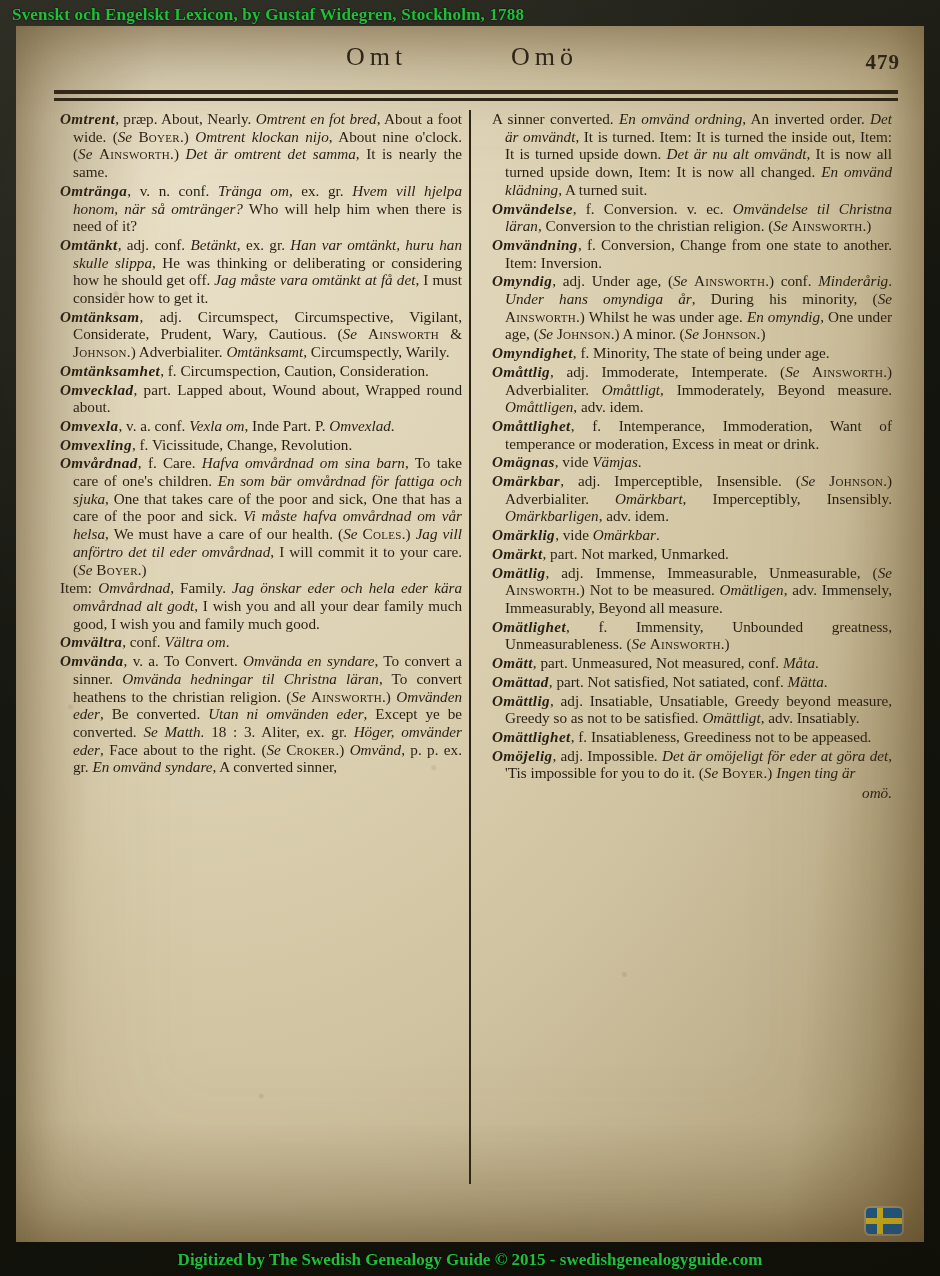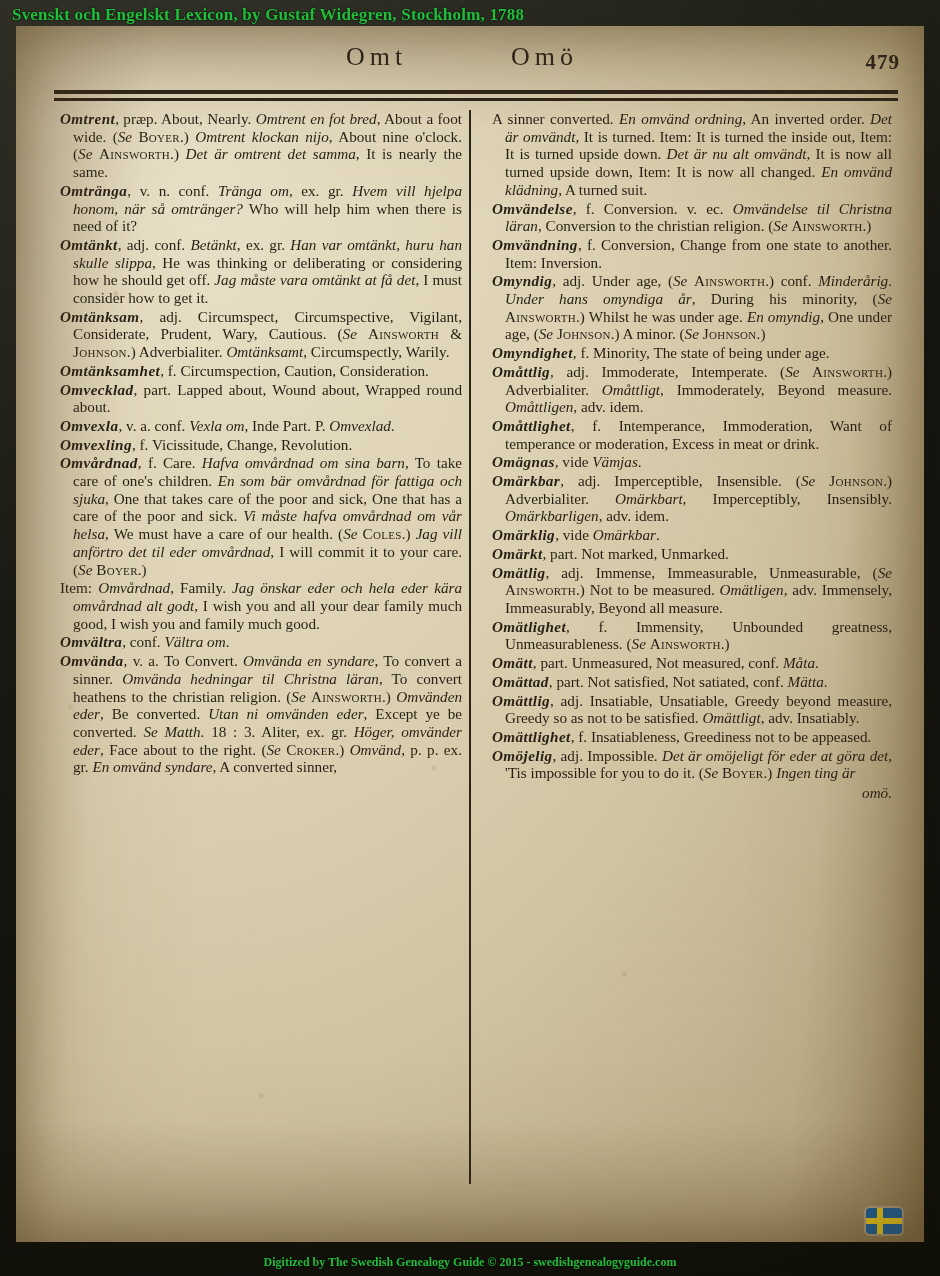--- a/index.html
+++ b/index.html
@@ -27,21 +27,21 @@
     letter-spacing:0.2px;
     text-shadow:0 0 2px #000;
     white-space:nowrap;
   }
   #bottom-banner{
     position:absolute;left:0;right:0;bottom:6px;
     text-align:center;
     color:#1fbf3a;
     font-family:"Liberation Serif", serif;
     font-weight:bold;
-    font-size:12px;
+    font-size:17px;
     text-shadow:0 0 2px #000;
   }
   
   #scan{
     position:absolute;
     left:16px;top:26px;
     width:908px;height:1216px;
     background:
       radial-gradient(ellipse at 20% 12%, #e9e0c8 0%, #ddd2b4 35%, #cfc2a0 62%, #b8a984 88%, #a2906a 100%);
     box-shadow:inset 0 0 60px rgba(90,70,35,0.55), inset 0 0 160px rgba(120,95,50,0.35);

